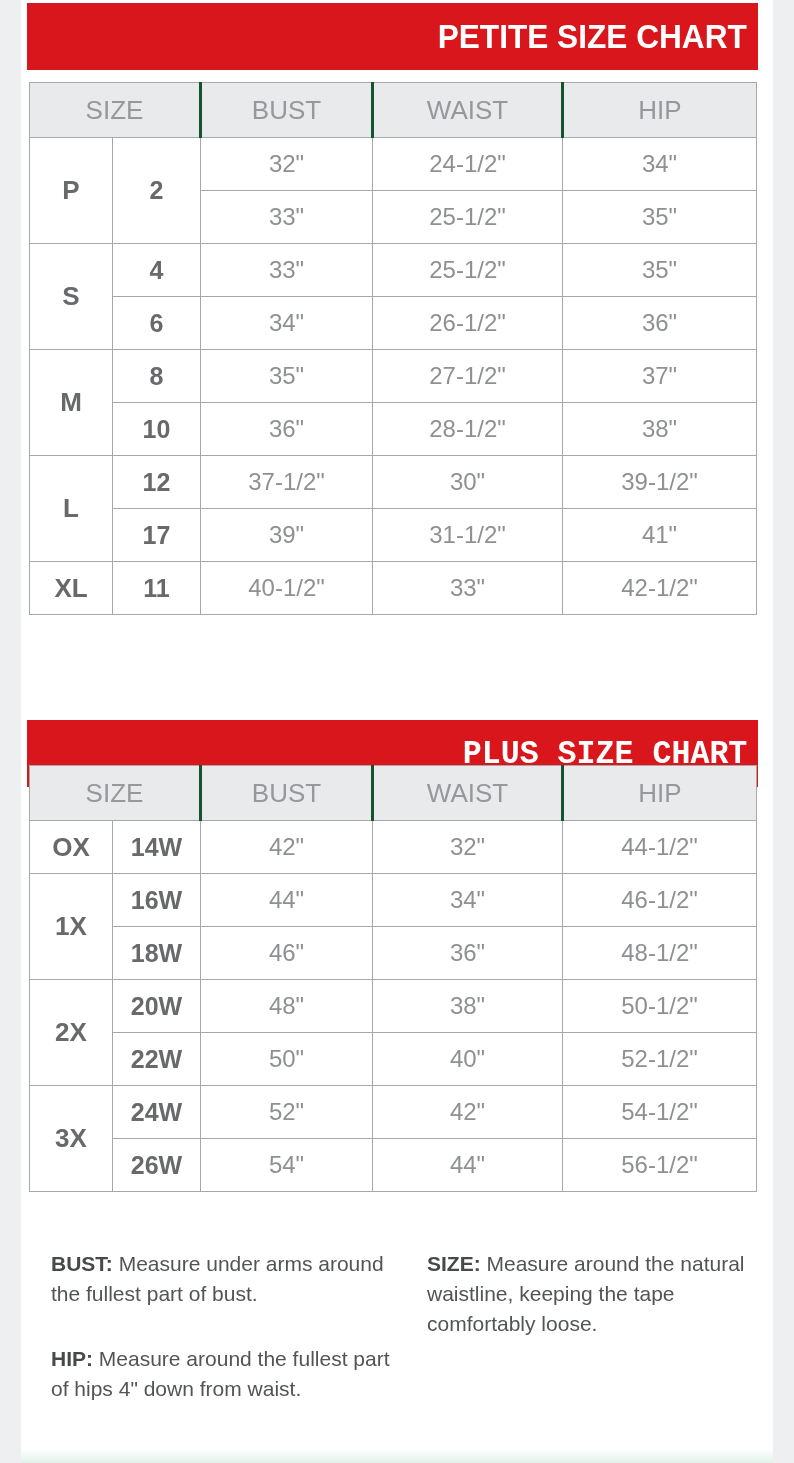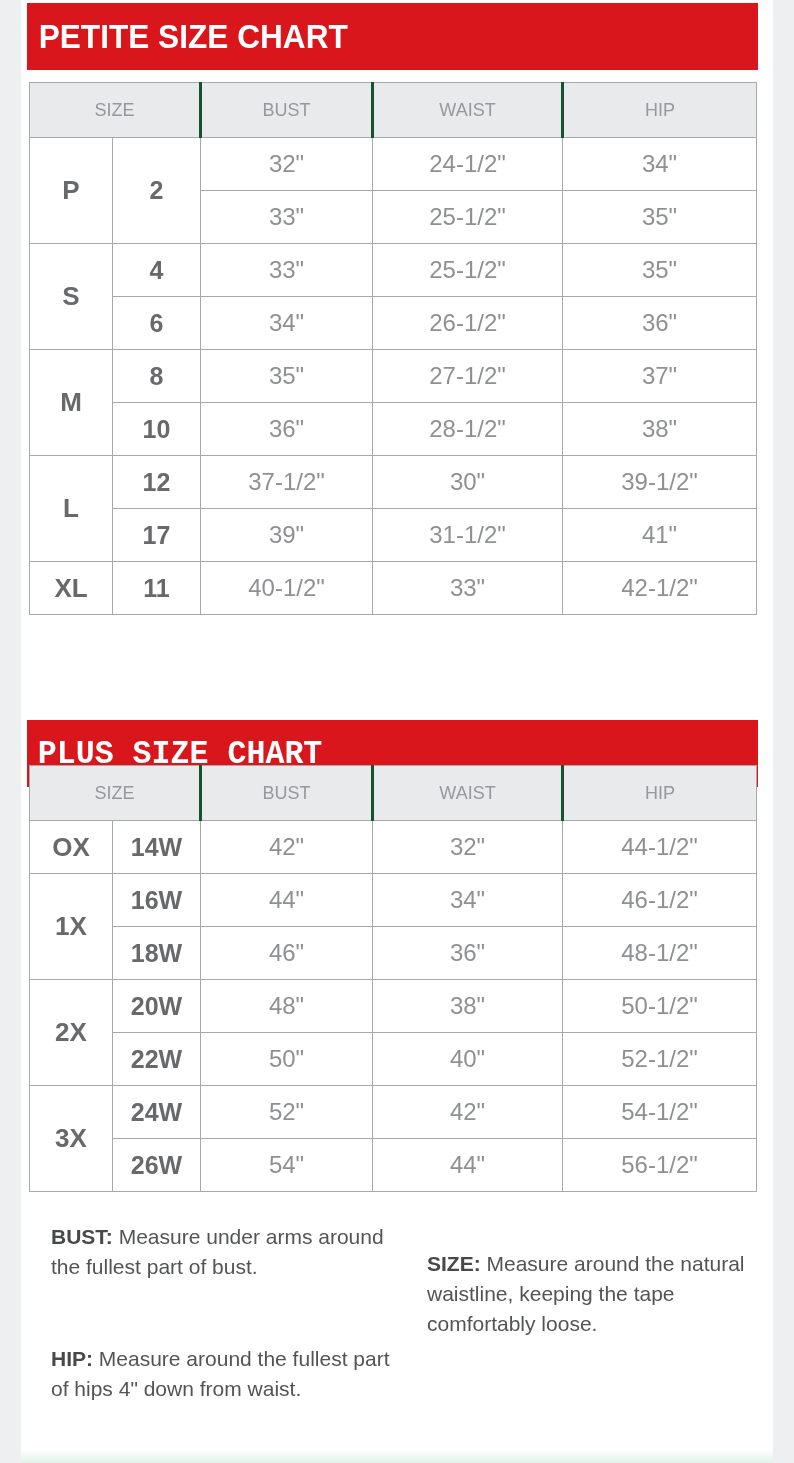--- a/index.html
+++ b/index.html
@@ -4,43 +4,43 @@
 <style>
   * { margin:0; padding:0; box-sizing:border-box; }
   html,body { width:794px; height:1463px; background:#ffffff;
     font-family:"Liberation Sans", sans-serif; overflow:hidden; position:relative; }
 
   .gutter { position:absolute; top:0; height:1463px; background:#edeff1; }
   .gutter.left  { left:0;  width:21px; }
   .gutter.right { right:0; width:21px; }
 
   .banner { position:absolute; left:27px; width:731px; height:67px;
-    background:#d9161b; display:flex; align-items:center; justify-content:flex-start; }
+    background:#d9161b; display:flex; align-items:center; justify-content:flex-end; }
   .banner .title { color:#ffffff; font-weight:bold; font-size:34px;
     letter-spacing:0px; transform:scaleX(0.93); white-space:nowrap; }
   #petite-banner { top:3px; }
   #plus-banner   { top:720px;font-family:Liberation Mono, monospace; }
 
   table.size-table { position:absolute; left:29px; width:727px;
     border-collapse:collapse; table-layout:fixed; background:#ffffff; }
   #petite-table { top:82px; }
   #plus-table   { top:765px; }
 
   .size-table th, .size-table td { border:1px solid #a6a8aa; text-align:center; vertical-align:middle; }
   .size-table th { background:#e9eaec; color:#96989b; font-weight:normal;
-    font-size:18px; height:55px;margin-top:15px; }
+    font-size:26px; height:55px;margin-top:15px; }
   .size-table th.sep { border-left:3px solid #14532d; }
   .size-table td { height:53px; }
   td.letter { font-weight:bold; color:#68696b; font-size:26px; }
   td.num    { font-weight:bold; color:#68696b; font-size:25px; }
   td.val    { color:#8e9092; font-size:24px; }
 
   .note { position:absolute; color:#525456; font-size:21px; line-height:30px; }
   .note b { color:#474949; }
-  #bust-note  { left:51px;  top:1222px; width:345px; }
+  #bust-note  { left:51px;  top:1249px; width:345px; }
   #waist-note { left:427px; top:1249px; width:335px; }
   #hip-note   { left:51px;  top:1344px; width:350px; }
 
   .bottom-strip { position:absolute; left:21px; bottom:0; width:752px; height:14px;
     background:linear-gradient(180deg, rgba(228,242,236,0) 0%, #e2f1ea 100%); }
 </style>
 </head>
 <body>
 
 <div class="gutter left"></div>

